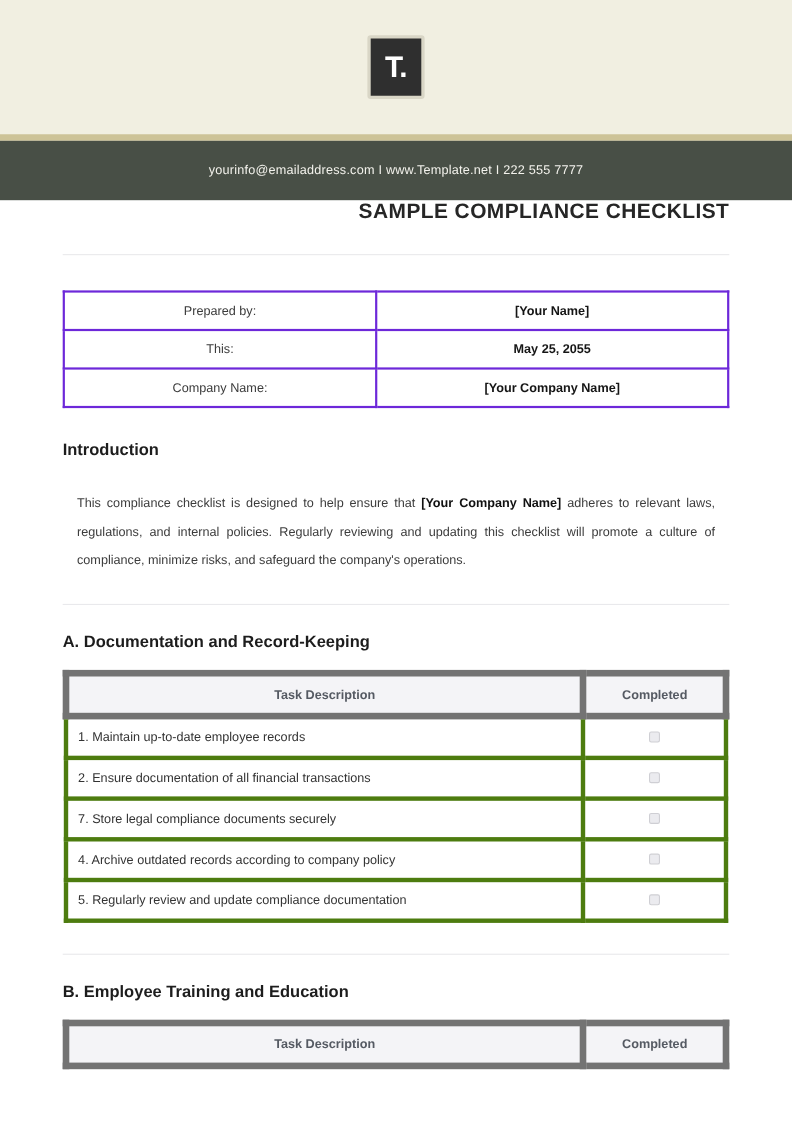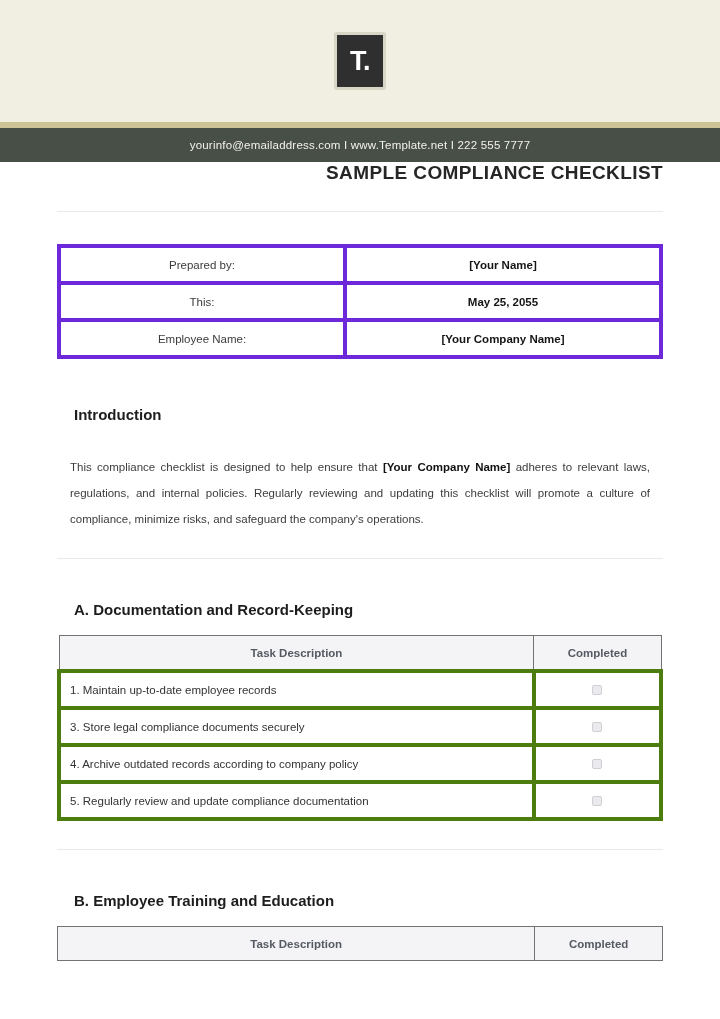--- a/index.html
+++ b/index.html
@@ -47,21 +47,21 @@
   }
 
   .accent-stripe {
     width: 720px;
     height: 6px;
     background: #cdc397;
   }
 
   .contact-bar {
     width: 720px;
-    height: 34px;
+    height: 54px;
     background: #484f46;
     display: flex;
     align-items: center;
     justify-content: center;
   }
   .contact-bar .contact-text {
     color: #f3f2ec;
     font-size: 11.5px;
     letter-spacing: 0.2px;
     font-family: "Liberation Sans", sans-serif;
@@ -92,42 +92,42 @@
   .rule-intro { margin-top: 26px; }
 
   
   .info-table {
     width: 100%;
     border-collapse: collapse;
     margin-top: 32px;
     table-layout: fixed;
   }
   .info-table td {
-    border: 4px solid #6d28d9;
+    border: 2px solid #6d28d9;
     height: 31px;
     text-align: center;
     vertical-align: middle;
     font-size: 11.5px;
   }
   .info-table td.label {
     width: 280px;
     color: #3b3b3b;
     font-weight: normal;
   }
   .info-table td.value {
     color: #151515;
     font-weight: bold;
   }
 
   
   .section-heading {
     font-size: 15px;
     font-weight: bold;
     color: #1d1d1d;
-    margin: 17px;
+    margin: 0;
     padding-top: 25px;
   }
   .intro-heading { padding-top: 30px; }
 
   .intro-paragraph {
     font-size: 11.5px;
     line-height: 26px;
     color: #3c3c3c;
     text-align: justify;
     margin: 13px;
@@ -140,21 +140,21 @@
 
   
   .check-table {
     width: 100%;
     border-collapse: collapse;
     margin-top: 17px;
     table-layout: fixed;
   }
   .check-table th {
     background: #f4f4f7;
-    border: 1px solid #737373;
+    border: 6px solid #737373;
     height: 31px;
     font-size: 11.5px;
     font-weight: bold;
     color: #555a63;
     text-align: center;
     vertical-align: middle;
   }
   .check-table th.col-task { width: 442px; }
   .check-table th.col-done { width: 116px; }
   .check-table td {
@@ -213,21 +213,21 @@
     <tbody>
       <tr>
         <td class="label">Prepared by:</td>
         <td class="value">[Your Name]</td>
       </tr>
       <tr>
         <td class="label">This:</td>
         <td class="value">May 25, 2055</td>
       </tr>
       <tr>
-        <td class="label">Employee Name:</td>
+        <td class="label">Company Name:</td>
         <td class="value">[Your Company Name]</td>
       </tr>
     </tbody>
   </table>
 
   <h2 class="section-heading intro-heading">Introduction</h2>
   <p class="intro-paragraph">
     <span>This compliance checklist is designed to help ensure that </span><b>[Your Company Name]</b><span> adheres to relevant laws, regulations, and internal policies. Regularly reviewing and updating this checklist will promote a culture of compliance, minimize risks, and safeguard the company's operations.</span>
   </p>
   <div class="rule rule-intro"></div>
@@ -241,21 +241,27 @@
       </tr>
     </thead>
     <tbody>
       <tr>
         <td class="task-cell">1. Maintain up-to-date employee records</td>
         <td class="done-cell">
           <span class="checkbox"></span>
         </td>
       </tr>
       <tr>
-        <td class="task-cell">3. Store legal compliance documents securely</td>
+        <td class="task-cell">2. Ensure documentation of all financial transactions</td>
+        <td class="done-cell">
+          <span class="checkbox"></span>
+        </td>
+      </tr>
+      <tr>
+        <td class="task-cell">7. Store legal compliance documents securely</td>
         <td class="done-cell">
           <span class="checkbox"></span>
         </td>
       </tr>
       <tr>
         <td class="task-cell">4. Archive outdated records according to company policy</td>
         <td class="done-cell">
           <span class="checkbox"></span>
         </td>
       </tr>

